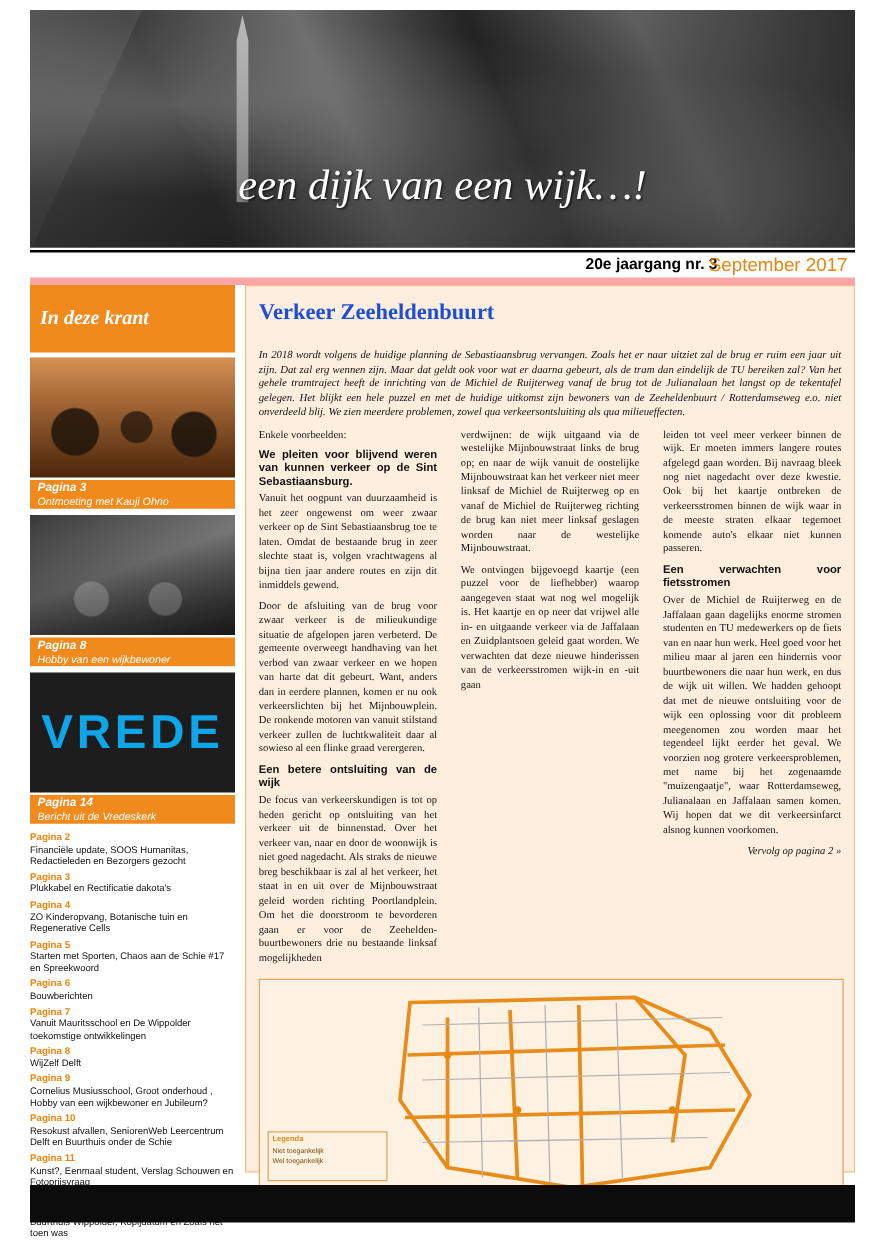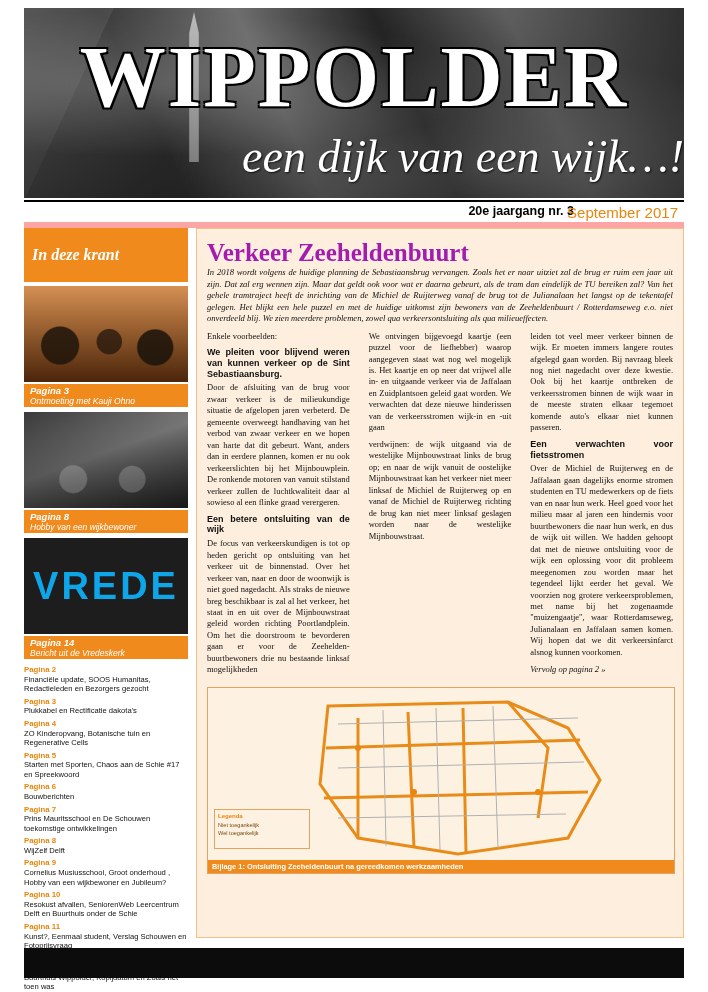--- a/index.html
+++ b/index.html
@@ -44,23 +44,23 @@
     font-family:"Liberation Serif", serif;
     font-weight:bold;font-style:normal;
     font-size:86px;letter-spacing:2px;
     color:#ffffff;
     text-shadow:
       -2px -2px 0 #000, 2px -2px 0 #000, -2px 2px 0 #000, 2px 2px 0 #000,
       0 0 1px #000;
     line-height:1;
   }
   .mast-sub{
-    position:absolute;left:0;top:122px;width:660px;text-align:right;
+    position:absolute;left:0;top:122px;width:660px;text-align:center;
     font-family:"Liberation Serif", serif;
-    font-style:italic;font-size:46px;color:#ffffff;
+    font-style:italic;font-size:34px;color:#ffffff;
     text-shadow:1px 1px 2px rgba(0,0,0,.8);
   }
 
   
   .issuebar{
     position:absolute;left:24px;top:200px;width:660px;height:20px;
     border-top:2px solid #000;border-bottom:6px solid #fca5a5;
     background:#fff;
   }
   .issue-left{
@@ -152,35 +152,35 @@
   }
   .tree{width:26px;height:26px;position:relative;}
   .tree .crown{
     position:absolute;left:0;top:0;width:26px;height:16px;background:#f08a1c;
     border-radius:50% 50% 45% 45%/60% 60% 40% 40%;
   }
   .tree .trunk{
     position:absolute;left:11px;top:13px;width:4px;height:13px;background:#f08a1c;
   }
   .headline{
-    font-family:"Liberation Serif", serif;font-weight:bold;font-size:25px;
-    color:#a21caf;margin:2px 0 0 0;
+    font-family:"Liberation Serif", serif;font-weight:bold;font-size:18px;
+    color:#1d4ed8;margin:2px 0 18px 0;
   }
   .lead{
     font-style:italic;font-size:8.6px;line-height:1.34;text-align:justify;
     color:#111;margin-bottom:6px;
   }
   .cols{display:flex;gap:19px;}
   .col{width:152px;font-size:8.5px;line-height:1.35;text-align:justify;color:#111;}
   .col p{margin:0 0 5px 0;}
   .col h4{
     font-family:"Liberation Sans", sans-serif;font-weight:bold;font-size:9px;
     margin:4px 0 3px 0;color:#111;line-height:1.2;
   }
-  .col .ital-end{font-style:italic;text-align:left;margin-top:6px;}
+  .col .ital-end{font-style:italic;text-align:right;margin-top:6px;}
 
   
   .mapbox{
     margin-top:6px;width:100%;height:185px;background:#fdf2e2;
     border:1px solid #e2a460;position:relative;overflow:hidden;
   }
   .mapcap{
     position:absolute;left:0;bottom:0;width:100%;
     background:#f08a1c;color:#fff;font-family:"Liberation Sans", sans-serif;
     font-size:7.4px;font-weight:bold;padding:2px 4px;box-sizing:border-box;
@@ -199,21 +199,20 @@
   }
 </style>
 </head>
 <body>
 
 <div class="page">
 
   <div class="masthead">
     <div class="mast-photo"></div>
     <div class="tower"></div>
-    <div class="mast-title">WIPPOLDER</div>
     <div class="mast-sub">een dijk van een wijk…!</div>
   </div>
 
   <div class="issuebar">
     <span class="issue-left">20e jaargang nr. 3</span>
     <span class="issue-right">September 2017</span>
   </div>
 
   <div class="sidebar">
     <div class="sidebar-title">In deze krant</div>
@@ -243,21 +242,21 @@
       <div class="d">Financiële update, SOOS Humanitas, Redactieleden en Bezorgers gezocht</div>
       <div class="p">Pagina 3</div>
       <div class="d">Plukkabel en Rectificatie dakota's</div>
       <div class="p">Pagina 4</div>
       <div class="d">ZO Kinderopvang, Botanische tuin en Regenerative Cells</div>
       <div class="p">Pagina 5</div>
       <div class="d">Starten met Sporten, Chaos aan de Schie #17 en Spreekwoord</div>
       <div class="p">Pagina 6</div>
       <div class="d">Bouwberichten</div>
       <div class="p">Pagina 7</div>
-      <div class="d">Prins Mauritsschool en De Schouwen toekomstige ontwikkelingen</div>
+      <div class="d">Vanuit Mauritsschool en De Wippolder toekomstige ontwikkelingen</div>
       <div class="p">Pagina 8</div>
       <div class="d">WijZelf Delft</div>
       <div class="p">Pagina 9</div>
       <div class="d">Cornelius Musiusschool, Groot onderhoud , Hobby van een wijkbewoner en Jubileum?</div>
       <div class="p">Pagina 10</div>
       <div class="d">Resokust afvallen, SeniorenWeb Leercentrum Delft en Buurthuis onder de Schie</div>
       <div class="p">Pagina 11</div>
       <div class="d">Kunst?, Eenmaal student, Verslag Schouwen en Fotoprijsvraag</div>
       <div class="p">Pagina 12</div>
       <div class="d">Opening TU-Noordcampus, Heden en verleden, Buurthuis Wippolder, Kopijdatum en Zoals het toen was</div>
@@ -271,28 +270,29 @@
   <div class="main">
 
     <div class="headline">Verkeer Zeeheldenbuurt</div>
     <div class="lead">In 2018 wordt volgens de huidige planning de Sebastiaansbrug vervangen. Zoals het er naar uitziet zal de brug er ruim een jaar uit zijn. Dat zal erg wennen zijn. Maar dat geldt ook voor wat er daarna gebeurt, als de tram dan eindelijk de TU bereiken zal? Van het gehele tramtraject heeft de inrichting van de Michiel de Ruijterweg vanaf de brug tot de Julianalaan het langst op de tekentafel gelegen. Het blijkt een hele puzzel en met de huidige uitkomst zijn bewoners van de Zeeheldenbuurt / Rotterdamseweg e.o. niet onverdeeld blij. We zien meerdere problemen, zowel qua verkeersontsluiting als qua milieueffecten.</div>
 
     <div class="cols">
 
       <div class="col">
         <p>Enkele voorbeelden:</p>
         <h4>We pleiten voor blijvend weren van kunnen verkeer op de Sint Sebastiaansburg.</h4>
+        <p>Vanuit het oogpunt van duurzaamheid is het zeer ongewenst om weer zwaar verkeer op de Sint Sebastiaansbrug toe te laten. Omdat de bestaande brug in zeer slechte staat is, volgen vrachtwagens al bijna tien jaar andere routes en zijn dit inmiddels gewend.</p>
         <p>Door de afsluiting van de brug voor zwaar verkeer is de milieukundige situatie de afgelopen jaren verbeterd. De gemeente overweegt handhaving van het verbod van zwaar verkeer en we hopen van harte dat dit gebeurt. Want, anders dan in eerdere plannen, komen er nu ook verkeerslichten bij het Mijnbouwplein. De ronkende motoren van vanuit stilstand verkeer zullen de luchtkwaliteit daar al sowieso al een flinke graad verergeren.</p>
         <h4>Een betere ontsluiting van de wijk</h4>
         <p>De focus van verkeerskundigen is tot op heden gericht op ontsluiting van het verkeer uit de binnenstad. Over het verkeer van, naar en door de woonwijk is niet goed nagedacht. Als straks de nieuwe breg beschikbaar is zal al het verkeer, het staat in en uit over de Mijnbouwstraat geleid worden richting Poortlandplein. Om het die doorstroom te bevorderen gaan er voor de Zeehelden-buurtbewoners drie nu bestaande linksaf mogelijkheden</p>
       </div>
 
       <div class="col">
+        <p>verdwijnen: de wijk uitgaand via de westelijke Mijnbouwstraat links de brug op; en naar de wijk vanuit de oostelijke Mijnbouwstraat kan het verkeer niet meer linksaf de Michiel de Ruijterweg op en vanaf de Michiel de Ruijterweg richting de brug kan niet meer linksaf geslagen worden naar de westelijke Mijnbouwstraat.</p>
         <p>We ontvingen bijgevoegd kaartje (een puzzel voor de liefhebber) waarop aangegeven staat wat nog wel mogelijk is. Het kaartje en op neer dat vrijwel alle in- en uitgaande verkeer via de Jaffalaan en Zuidplantsoen geleid gaat worden. We verwachten dat deze nieuwe hinderissen van de verkeersstromen wijk-in en -uit gaan</p>
-        <p>verdwijnen: de wijk uitgaand via de westelijke Mijnbouwstraat links de brug op; en naar de wijk vanuit de oostelijke Mijnbouwstraat kan het verkeer niet meer linksaf de Michiel de Ruijterweg op en vanaf de Michiel de Ruijterweg richting de brug kan niet meer linksaf geslagen worden naar de westelijke Mijnbouwstraat.</p>
       </div>
 
       <div class="col">
         <p>leiden tot veel meer verkeer binnen de wijk. Er moeten immers langere routes afgelegd gaan worden. Bij navraag bleek nog niet nagedacht over deze kwestie. Ook bij het kaartje ontbreken de verkeersstromen binnen de wijk waar in de meeste straten elkaar tegemoet komende auto's elkaar niet kunnen passeren.</p>
         <h4>Een verwachten voor fietsstromen</h4>
         <p>Over de Michiel de Ruijterweg en de Jaffalaan gaan dagelijks enorme stromen studenten en TU medewerkers op de fiets van en naar hun werk. Heel goed voor het milieu maar al jaren een hindernis voor buurtbewoners die naar hun werk, en dus de wijk uit willen. We hadden gehoopt dat met de nieuwe ontsluiting voor de wijk een oplossing voor dit probleem meegenomen zou worden maar het tegendeel lijkt eerder het geval. We voorzien nog grotere verkeersproblemen, met name bij het zogenaamde "muizengaatje", waar Rotterdamseweg, Julianalaan en Jaffalaan samen komen. Wij hopen dat we dit verkeersinfarct alsnog kunnen voorkomen.</p>
         <p class="ital-end">Vervolg op pagina 2 »</p>
       </div>
     </div>
 

